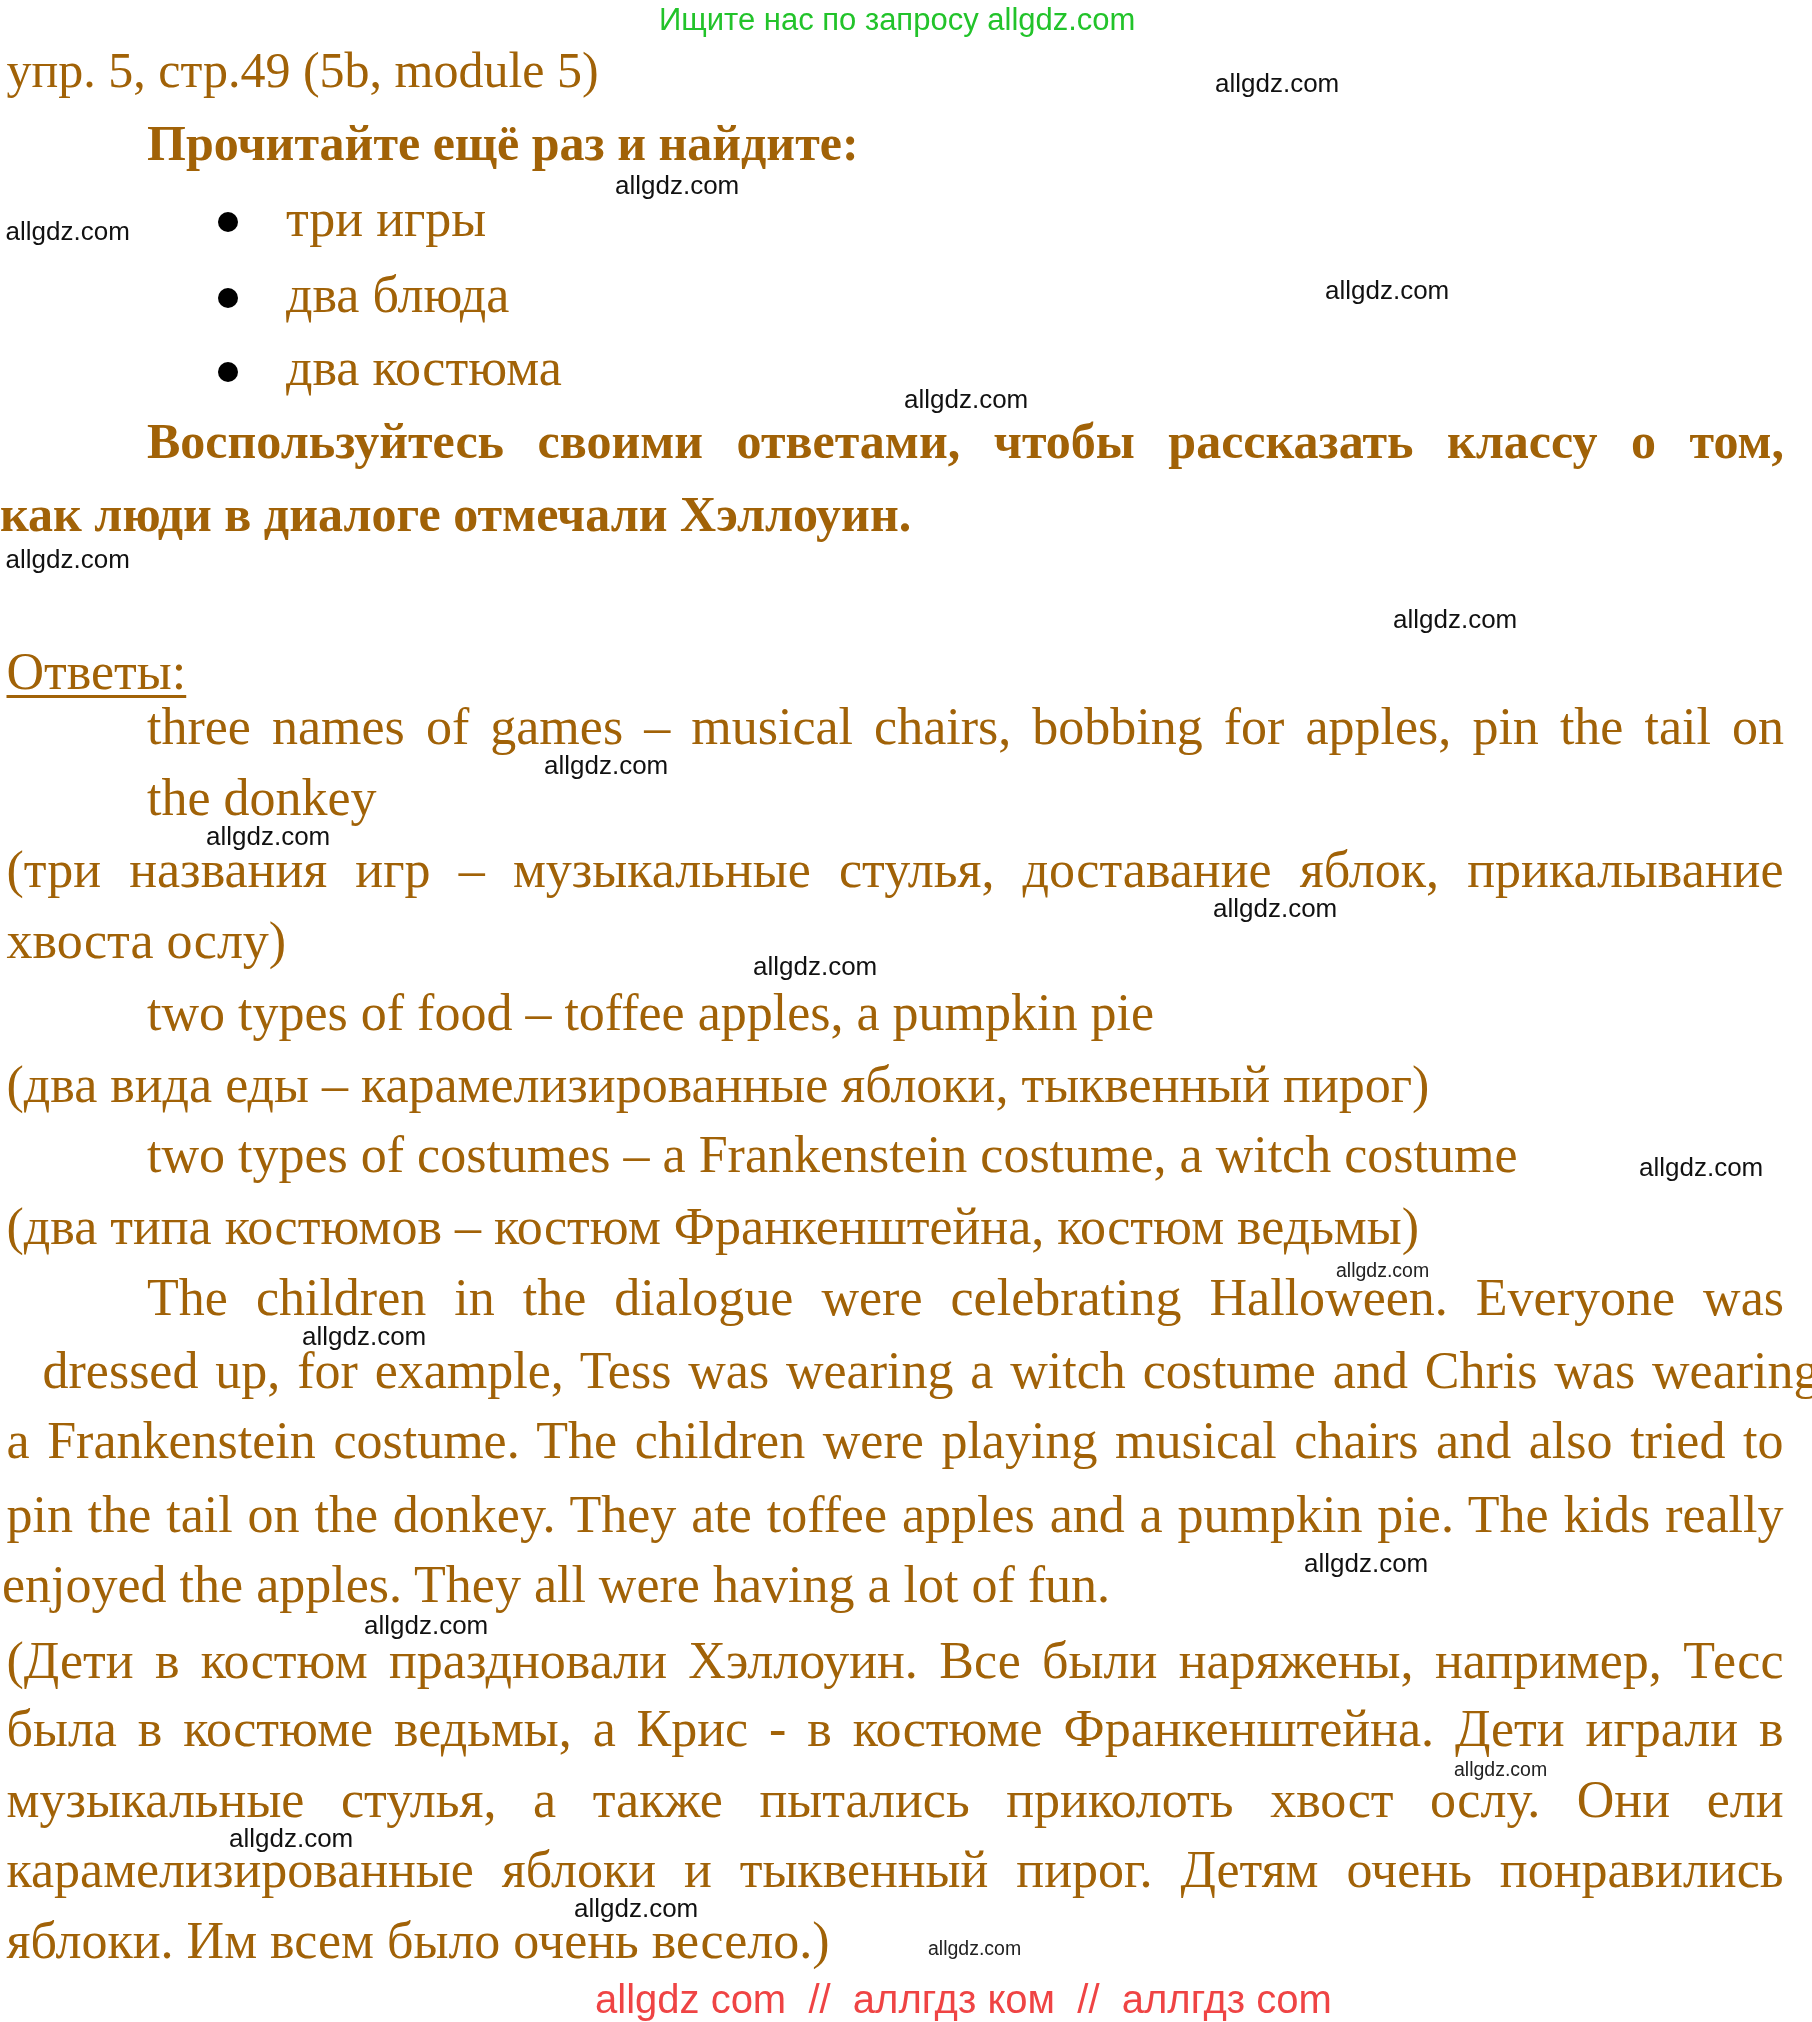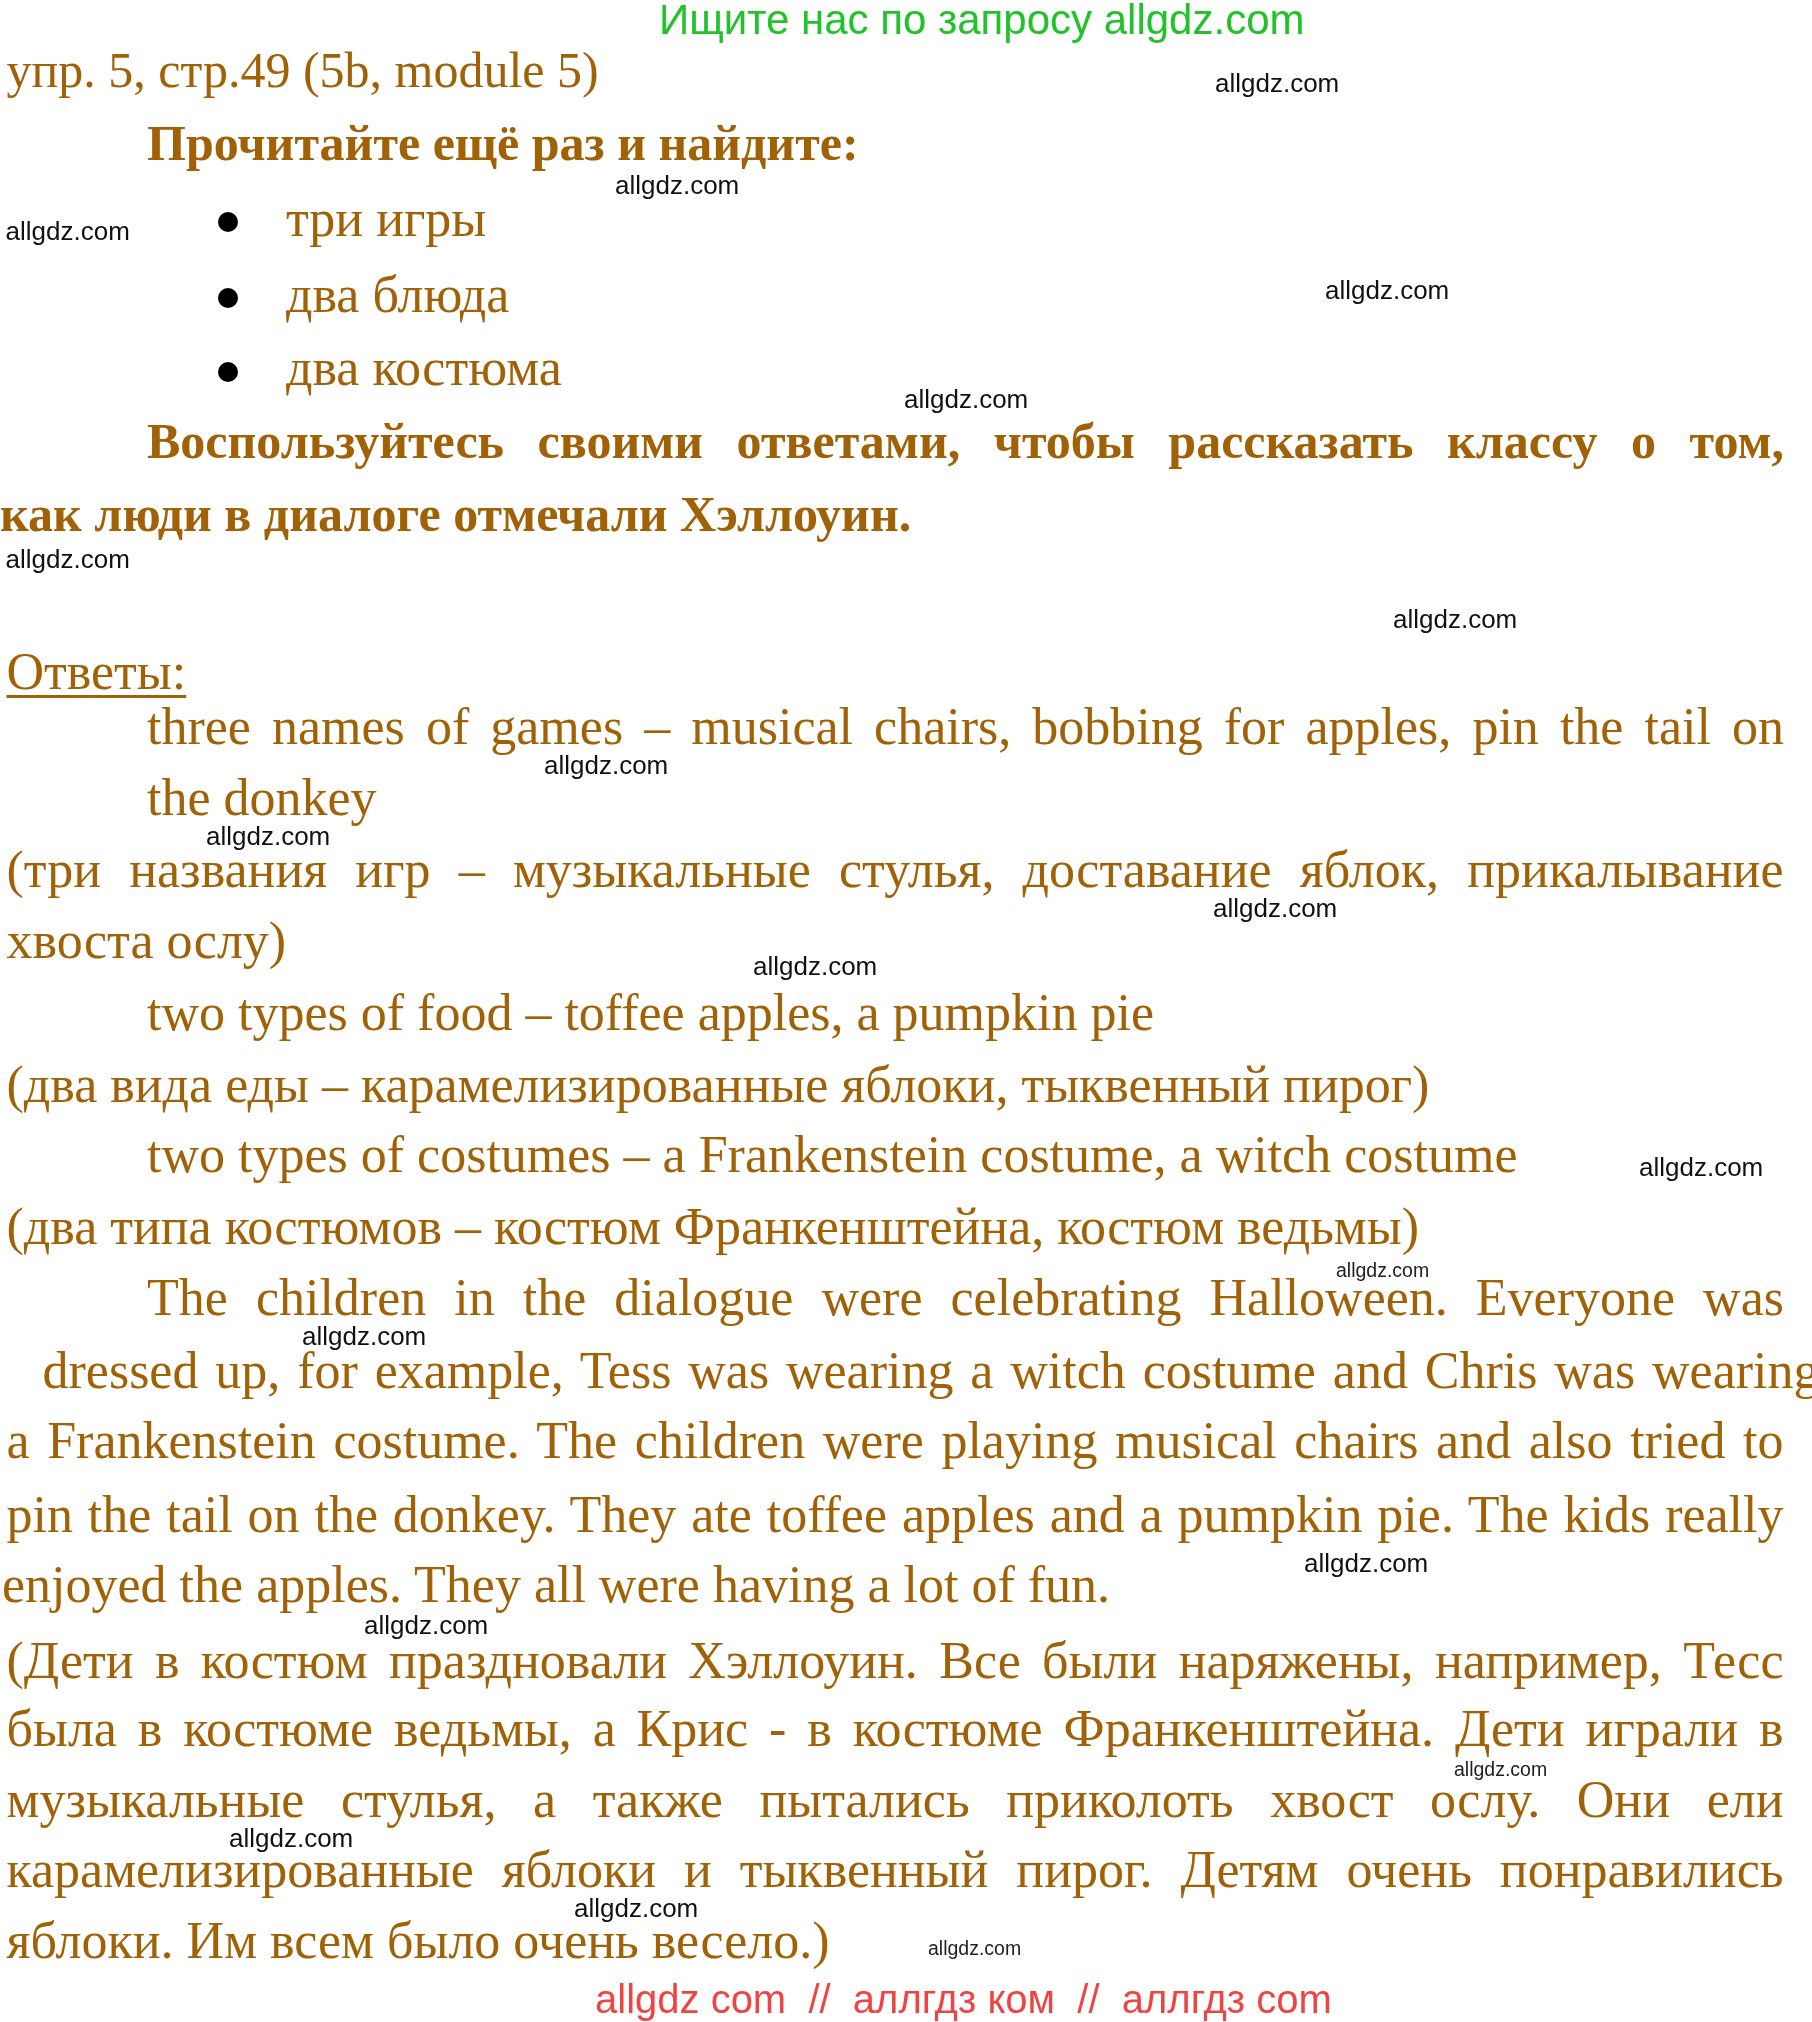--- a/index.html
+++ b/index.html
@@ -26,21 +26,21 @@
     font-family: "Liberation Sans", "DejaVu Sans", sans-serif;
     font-size: 26px;
     line-height: 26px;
     color: #111;
     white-space: nowrap;
   }
   .wm.sm { font-size: 19.5px; line-height: 19.5px; color: #222; }
   .promo {
     position: absolute;
     font-family: "Liberation Sans", "DejaVu Sans", sans-serif;
-    font-size: 42px; line-height: 31px;
+    font-size: 31px; line-height: 31px;
     color: #22c32a;
     white-space: nowrap;
   }
   .footer {
     position: absolute;
     font-family: "Liberation Sans", "DejaVu Sans", sans-serif;
     font-size: 40px; line-height: 32px;
     color: #ef4444;
     white-space: pre;
   }

